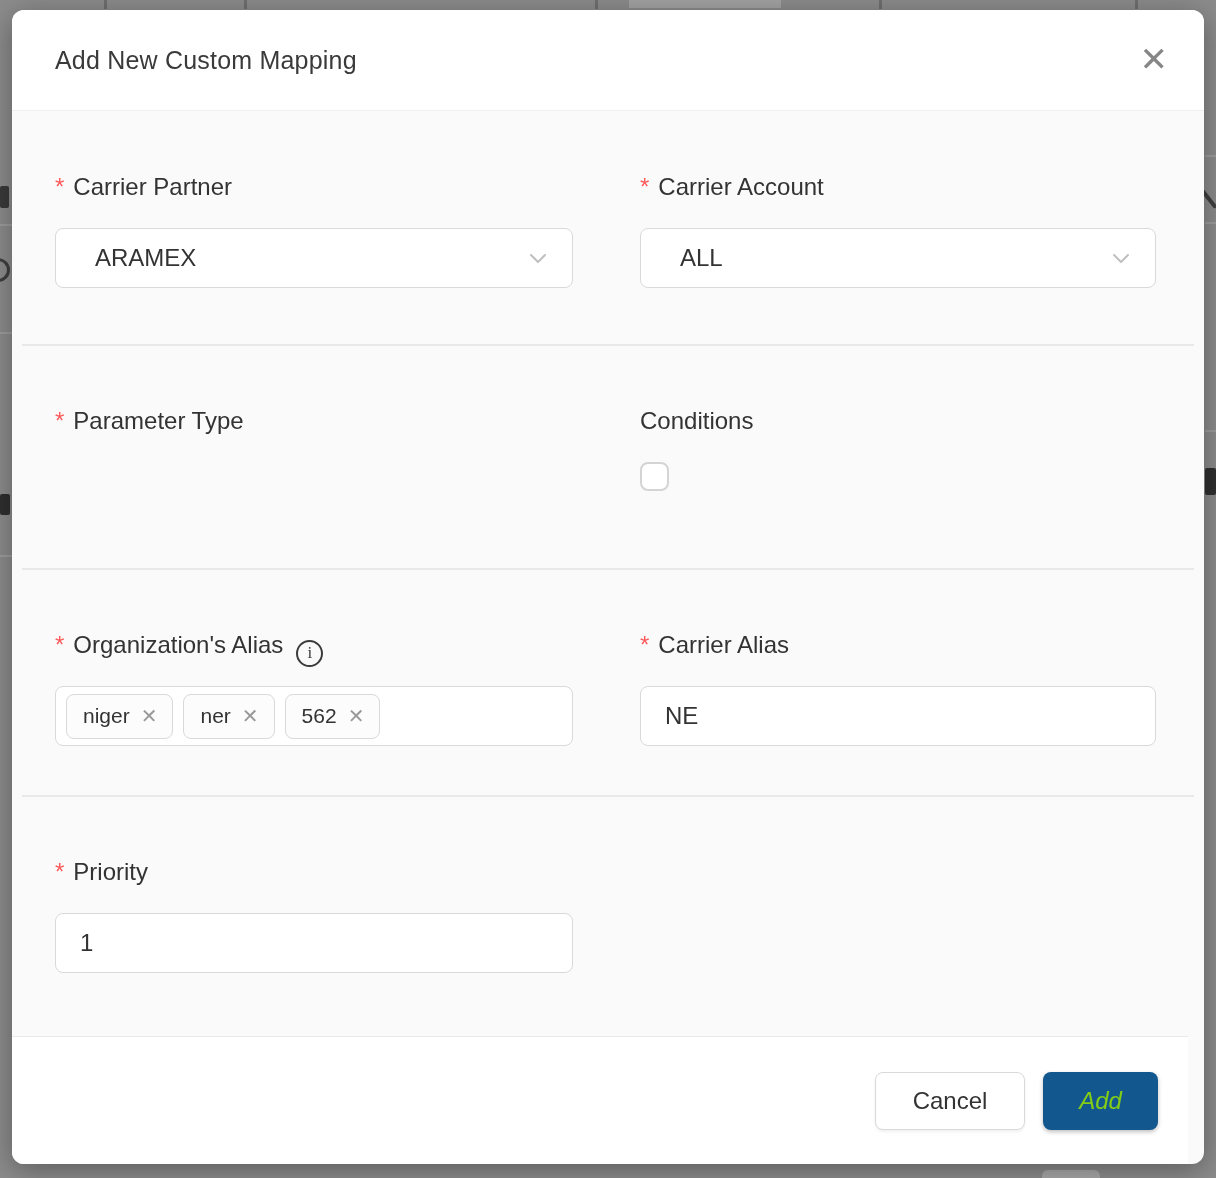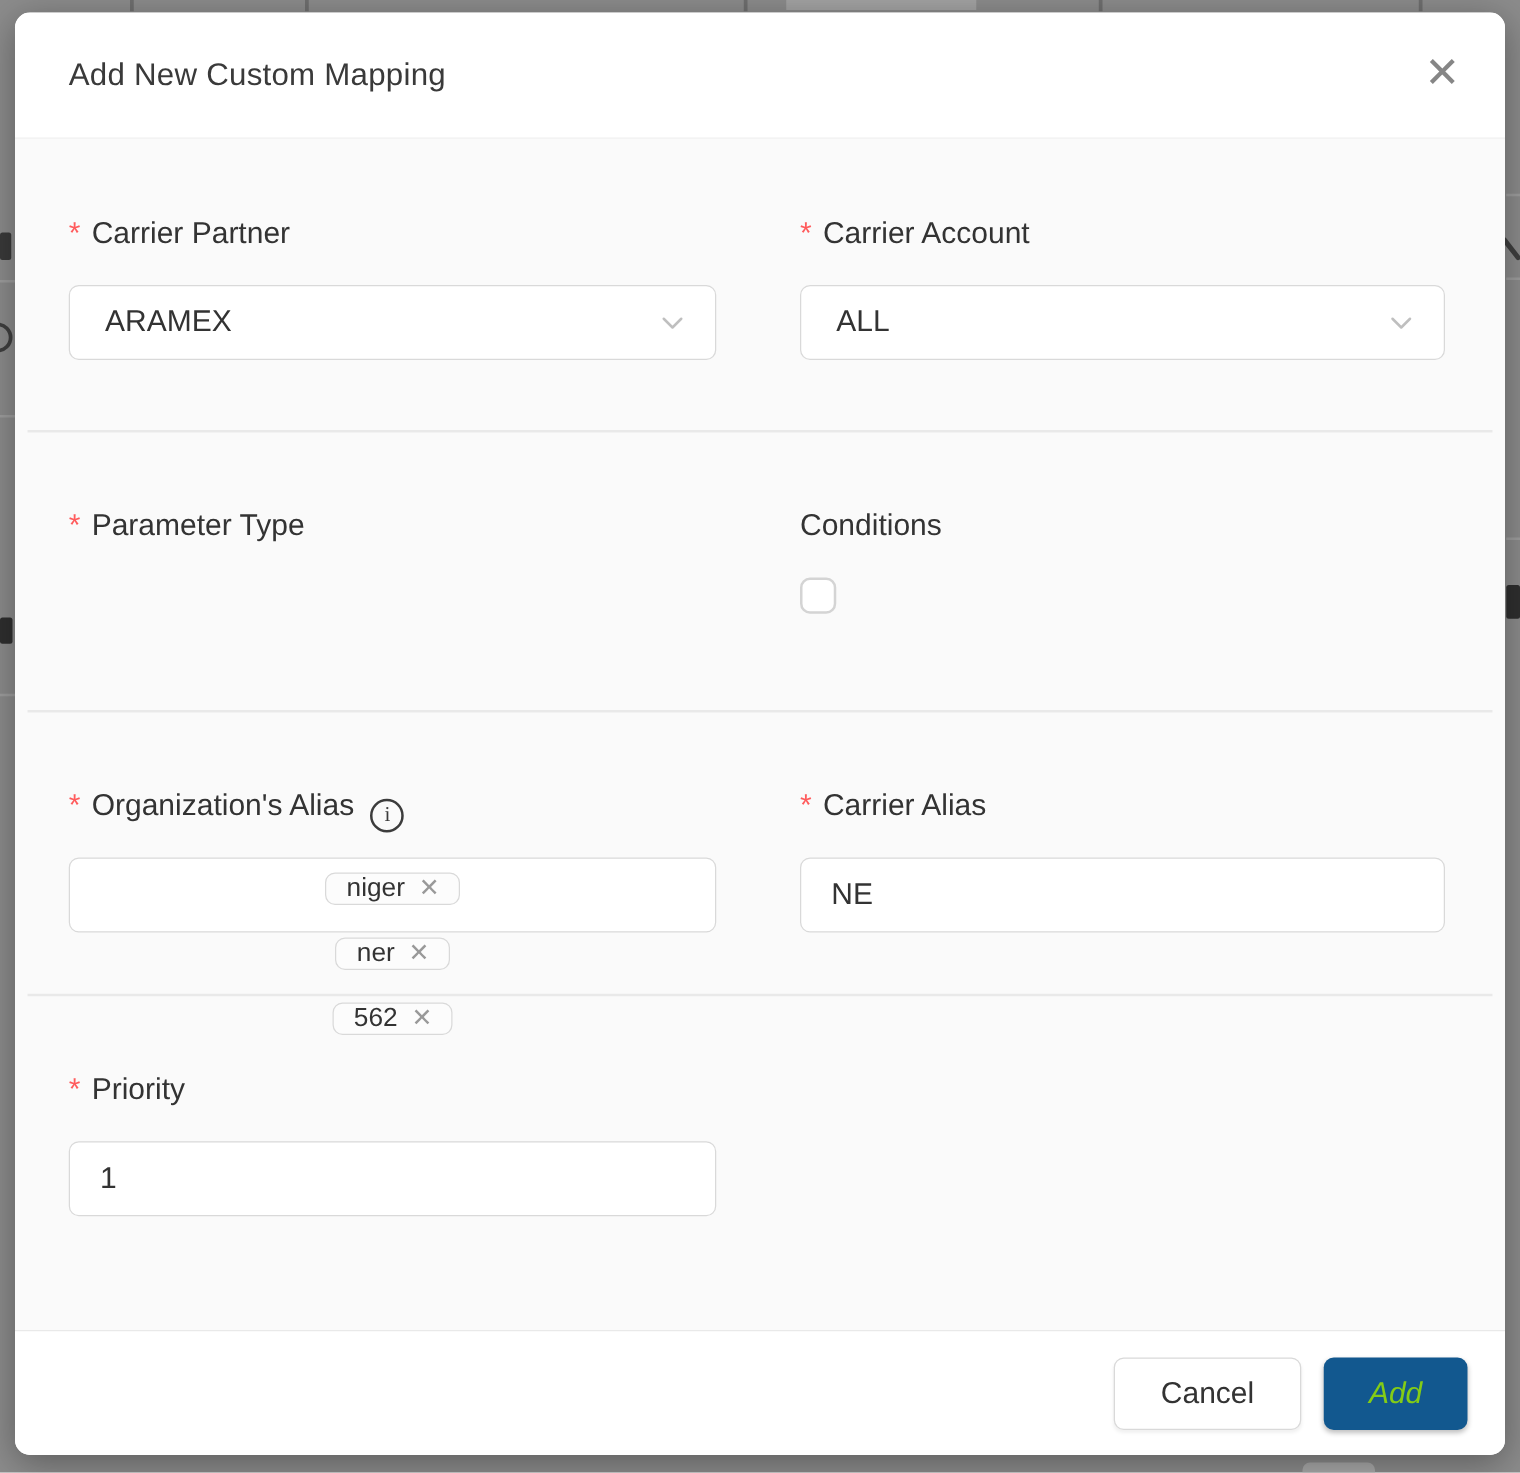--- a/index.html
+++ b/index.html
@@ -61,28 +61,28 @@
   }
   .req { color: #ff5b5c; margin-right: 9px; font-size: 24px; }
 
   .select-box, .text-input, .tags-box {
     width: 100%; height: 60px;
     background: #ffffff; border: 1px solid #d9d9d9; border-radius: 8px;
     font-size: 24px; color: #333333;
   }
   .select-box {
     display: flex; align-items: center; justify-content: space-between;
-    padding: 0 22px 0 28px; cursor: pointer;
+    padding: 0 22px 0 39px; cursor: pointer;
   }
   .chevron { display: inline-flex; }
   .text-input {
     padding: 17px 24px; outline: none;
     font-family: "Liberation Sans", sans-serif;
   }
-  .tags-box { display: flex; align-items: center; gap: 26px; padding: 11px 10px; flex-direction: column; }
+  .tags-box { display: flex; align-items: center; gap: 10px; padding: 11px 10px; }
   .tag {
     display: inline-flex; align-items: center; height: 45px;
     padding: 0 15px 0 16px; background: #fcfcfc;
     border: 1px solid #d9d9d9; border-radius: 8px;
     font-size: 21px; color: #333333; white-space: nowrap;
   }
   .tag-close { margin-left: 11px; color: #999999; font-size: 20px; cursor: pointer; line-height: 1; }
 
   .checkbox {
     width: 29px; height: 29px; margin-top: 10px;
@@ -91,21 +91,21 @@
   }
   .info-icon {
     display: inline-flex; align-items: center; justify-content: center;
     width: 27px; height: 27px; margin-left: 13px; vertical-align: -5px;
     border: 2px solid #3c3c3c; border-radius: 50%;
     font-size: 17px; color: #3c3c3c; font-family: "Liberation Serif", serif;
     cursor: pointer;
   }
 
   .modal-footer {
-    position: absolute; left: 0; right: 0; bottom: 0; height: 100px;
+    position: absolute; left: 0; right: 16px; bottom: 0; height: 128px;
     background: #ffffff; border-top: 1px solid #e9e9e9;
     display: flex; align-items: center; justify-content: flex-end;
     gap: 18px; padding-right: 30px;
   }
   .btn {
     height: 58px; border-radius: 8px; font-size: 24px; cursor: pointer;
     font-family: "Liberation Sans", sans-serif;
     display: inline-flex; align-items: center; justify-content: center;
   }
   .btn-cancel {

